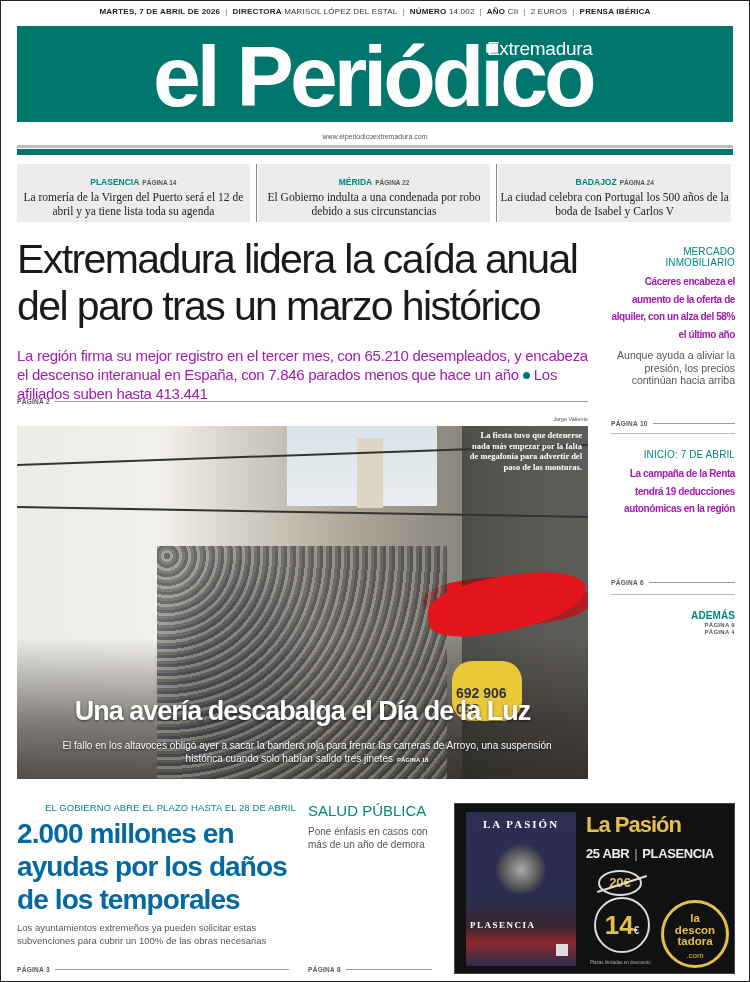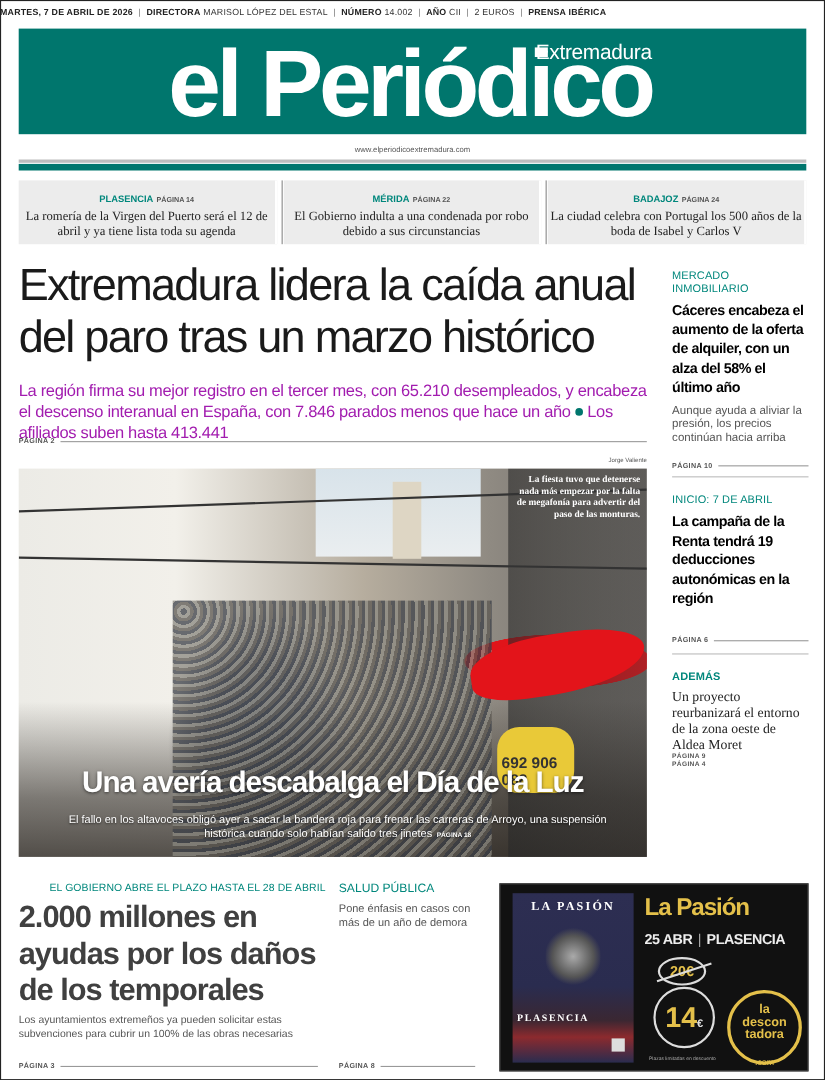--- a/index.html
+++ b/index.html
@@ -1,20 +1,20 @@
 <!DOCTYPE html>
 <html><head>
 <meta charset="utf-8">
 <style>
   * { box-sizing: border-box; margin: 0; padding: 0; }
   html, body { width: 750px; height: 982px; background: #ffffff; overflow: hidden; }
   body { font-family: "Liberation Sans", sans-serif; color: #1a1a1a; position: relative; }
   .frame { position: absolute; left: 0; top: 0; width: 750px; height: 982px; border: 1px solid #222; }
 
-  .topbar { position: absolute; top: 7px; left: 0; width: 750px; text-align: left; font-size: 8px; letter-spacing: 0.2px; color: #333; white-space: nowrap; }
+  .topbar { position: absolute; top: 7px; left: 0; width: 750px; text-align: center; font-size: 8px; letter-spacing: 0.2px; color: #333; white-space: nowrap; }
   .topbar b { font-weight: bold; color: #222; }
   .topbar .sep { margin: 0 5px; color: #777; }
 
   .masthead { position: absolute; top: 26px; left: 17px; width: 716px; height: 96px; background: #00766d; }
   .logo { position: absolute; left: 136px; top: 2px; font-family: "Liberation Sans", sans-serif; font-weight: bold; color: #fff; font-size: 86px; letter-spacing: -4px; line-height: 96px; }
   .logo-sub { position: absolute; left: 470px; top: 12px; color: #fff; font-size: 19px; font-weight: normal; letter-spacing: -0.3px; }
   .url { position: absolute; top: 133px; left: 0; width: 750px; text-align: center; font-size: 7px; color: #555; }
   .rule-grey { position: absolute; top: 145px; left: 17px; width: 716px; height: 3px; background: #bdbdbd; }
   .rule-teal { position: absolute; top: 149px; left: 17px; width: 716px; height: 6px; background: #00766d; }
 
@@ -47,53 +47,53 @@
   .photo .dark-right { position: absolute; left: 445px; top: 0; width: 126px; height: 353px; background: linear-gradient(90deg, rgba(40,40,40,0.6), rgba(60,60,60,0.3)); }
   .photo .redflag { position: absolute; left: 410px; top: 150px; width: 160px; height: 55px; background: #e3141a; border-radius: 50% 40% 60% 30%; transform: rotate(-8deg); }
   .photo .yellow-sign { position: absolute; left: 435px; top: 235px; width: 70px; height: 60px; background: #e9c938; border-radius: 20px; }
   .photo .yellow-sign span { display: block; font-size: 14px; font-weight: bold; color: #333; padding-top: 24px; padding-left: 4px; }
   .photo .wire { position: absolute; left: 0; height: 2px; background: #333; width: 571px; }
   .photo .caption-box { position: absolute; left: 445px; top: 4px; width: 120px; font-family: "Liberation Serif", serif; font-weight: bold; font-size: 8.5px; line-height: 10.5px; color: #fff; text-align: right; }
   .photo .photo-head { position: absolute; left: 0; top: 270px; width: 571px; text-align: center; font-weight: bold; color: #fff; font-size: 27px; letter-spacing: -1px; text-shadow: 0 1px 3px rgba(0,0,0,0.6); }
   .photo .photo-sub { position: absolute; left: 40px; top: 313px; width: 500px; text-align: center; font-size: 10px; line-height: 13px; color: #fff; text-shadow: 0 1px 2px rgba(0,0,0,0.7); }
   .photo .photo-sub .pg { font-size: 6px; font-weight: bold; margin-left: 4px; }
 
-  .side { position: absolute; left: 611px; width: 124px; }
+  .side { position: absolute; left: 611px; width: 124px; text-align: right; }
   .side .kicker { font-size: 10px; color: #00877c; letter-spacing: 0.1px; font-weight: normal; }
   .side .kicker.b { font-weight: bold; }
-  .side .head { font-weight: bold; font-size: 13px; line-height: 17.5px; color: #000000; letter-spacing: -0.4px; margin-top: 5px; }
+  .side .head { font-weight: bold; font-size: 10px; line-height: 17.5px; color: #a21caf; letter-spacing: -0.4px; margin-top: 5px; }
   .side .deck { font-size: 10.5px; line-height: 12.5px; color: #555; margin-top: 6px; }
   .side .serif { font-family: "Liberation Serif", serif; font-size: 12.5px; line-height: 14.5px; color: #222; margin-top: 5px; }
   .side .pg { font-size: 6px; font-weight: bold; color: #555; margin-top: 1px; letter-spacing: 0.3px; }
   .side-rule { position: absolute; left: 611px; width: 124px; height: 1px; background: #bbb; }
 
   .b1 { position: absolute; top: 802px; left: 17px; width: 280px; }
   .b1 .kicker { font-size: 9.5px; color: #00877c; letter-spacing: 0.1px; padding-left: 28px; }
-  .b1 .head { font-weight: bold; font-size: 28px; line-height: 33px; letter-spacing: -0.9px; margin-top: 4px; color: #404040; }
+  .b1 .head { font-weight: bold; font-size: 28px; line-height: 33px; letter-spacing: -0.9px; margin-top: 4px; color: #0369a1; }
   .b1 .deck { font-size: 9.5px; line-height: 13px; color: #555; margin-top: 5px; }
   .b2 { position: absolute; top: 802px; left: 308px; width: 130px; }
-  .b2 .kicker { font-size: 11px; color: #00877c; }
+  .b2 .kicker { font-size: 15px; color: #00877c; }
   .b2 .head { font-weight: bold; font-size: 15px; line-height: 18.5px; letter-spacing: -0.5px; margin-top: 6px; }
   .b2 .deck { font-size: 10px; line-height: 13px; color: #555; margin-top: 6px; }
 
   .ad { position: absolute; top: 803px; left: 454px; width: 281px; height: 171px; background: #111; border: 1px solid #444; }
   .ad .poster { position: absolute; left: 11px; top: 8px; width: 110px; height: 154px; background: linear-gradient(180deg, #2d2e52 0%, #2a2c4f 55%, #3a2732 75%, #8c2a2e 85%, #2a2c4f 100%); }
   .ad .poster .ptitle { position: absolute; top: 6px; width: 110px; text-align: center; font-family: "Liberation Serif", serif; font-weight: bold; color: #fff; font-size: 11px; letter-spacing: 2px; }
   .ad .poster .pface { position: absolute; left: 30px; top: 30px; width: 50px; height: 55px; border-radius: 45%; background: radial-gradient(circle, #aaa 0%, #555 50%, rgba(0,0,0,0) 70%); }
   .ad .poster .pcity { position: absolute; top: 108px; left: 4px; font-family: "Liberation Serif", serif; font-weight: bold; color: #fff; font-size: 9px; letter-spacing: 1.5px; }
   .ad .poster .qr { position: absolute; right: 8px; bottom: 10px; width: 12px; height: 12px; background: #ddd; }
   .ad .atitle { position: absolute; left: 131px; top: 8px; color: #e4c04a; font-weight: bold; font-size: 22px; letter-spacing: -1px; }
   .ad .adate { position: absolute; left: 131px; top: 42px; color: #eee; font-weight: bold; font-size: 13px; letter-spacing: -0.4px; }
   .ad .adate .bar { margin: 0 5px; color: #aaa; font-weight: normal; }
   .ad .old { position: absolute; left: 143px; top: 66px; width: 44px; height: 26px; border: 2px solid #ddd; border-radius: 50%; text-align: center; color: #e4c04a; font-weight: bold; font-size: 13px; line-height: 22px; }
   .ad .old::after { content: ""; position: absolute; left: -4px; top: 11px; width: 52px; height: 2px; background: #ddd; transform: rotate(-18deg); }
   .ad .new { position: absolute; left: 139px; top: 93px; width: 56px; height: 56px; border: 2px solid #ddd; border-radius: 50%; text-align: center; color: #e4c04a; font-weight: bold; font-size: 26px; line-height: 52px; }
   .ad .new small { font-size: 10px; color: #ddd; }
   .ad .descon { position: absolute; left: 206px; top: 96px; width: 68px; height: 68px; border: 3px solid #e4c04a; border-radius: 50%; text-align: center; color: #e4c04a; font-weight: bold; font-size: 11.5px; line-height: 11.5px; padding-top: 10px; }
-  .ad .descon .com { display: block; font-size: 8px; font-weight: normal; margin-top: 12px; }
+  .ad .descon .com { display: block; font-size: 8px; font-weight: normal; margin-top: 2px; }
   .ad .fine { position: absolute; left: 135px; top: 156px; font-size: 4.5px; color: #aaa; }
 </style>
 </head>
 <body>
 
 <div class="frame"></div>
 
 <div class="topbar">
   <b>MARTES, 7 DE ABRIL DE 2026</b><span class="sep">|</span><b>DIRECTORA</b> <span>MARISOL LÓPEZ DEL ESTAL</span><span class="sep">|</span><b>NÚMERO</b> <span>14.002</span><span class="sep">|</span><b>AÑO</b> <span>CII</span><span class="sep">|</span><span>2 EUROS</span><span class="sep">|</span><b>PRENSA IBÉRICA</b>
 </div>
@@ -167,21 +167,20 @@
   <div class="head">La campaña de la Renta tendrá 19 deducciones autonómicas en la región</div>
 </div>
 <div class="pageline" style="top:577px;left:611px;width:124px;">
   <span class="pl">PÁGINA 6</span>
     <span class="ln"></span>
 </div>
 <div class="side-rule" style="top:594px;"></div>
 
 <div class="side" style="top:610px;">
   <div class="kicker b">ADEMÁS</div>
-  <div class="serif">Un proyecto reurbanizará el entorno de la zona oeste de Aldea Moret</div>
   <div class="pg">PÁGINA 9</div>
   <div class="pg">PÁGINA 4</div>
 </div>
 
 <div class="b1">
   <div class="kicker">EL GOBIERNO ABRE EL PLAZO HASTA EL 28 DE ABRIL</div>
   <div class="head">2.000 millones en ayudas por los daños de los temporales</div>
   <div class="deck">Los ayuntamientos extremeños ya pueden solicitar estas subvenciones para cubrir un 100% de las obras necesarias</div>
 </div>
 <div class="pageline" style="top:964px;left:17px;width:272px;">

